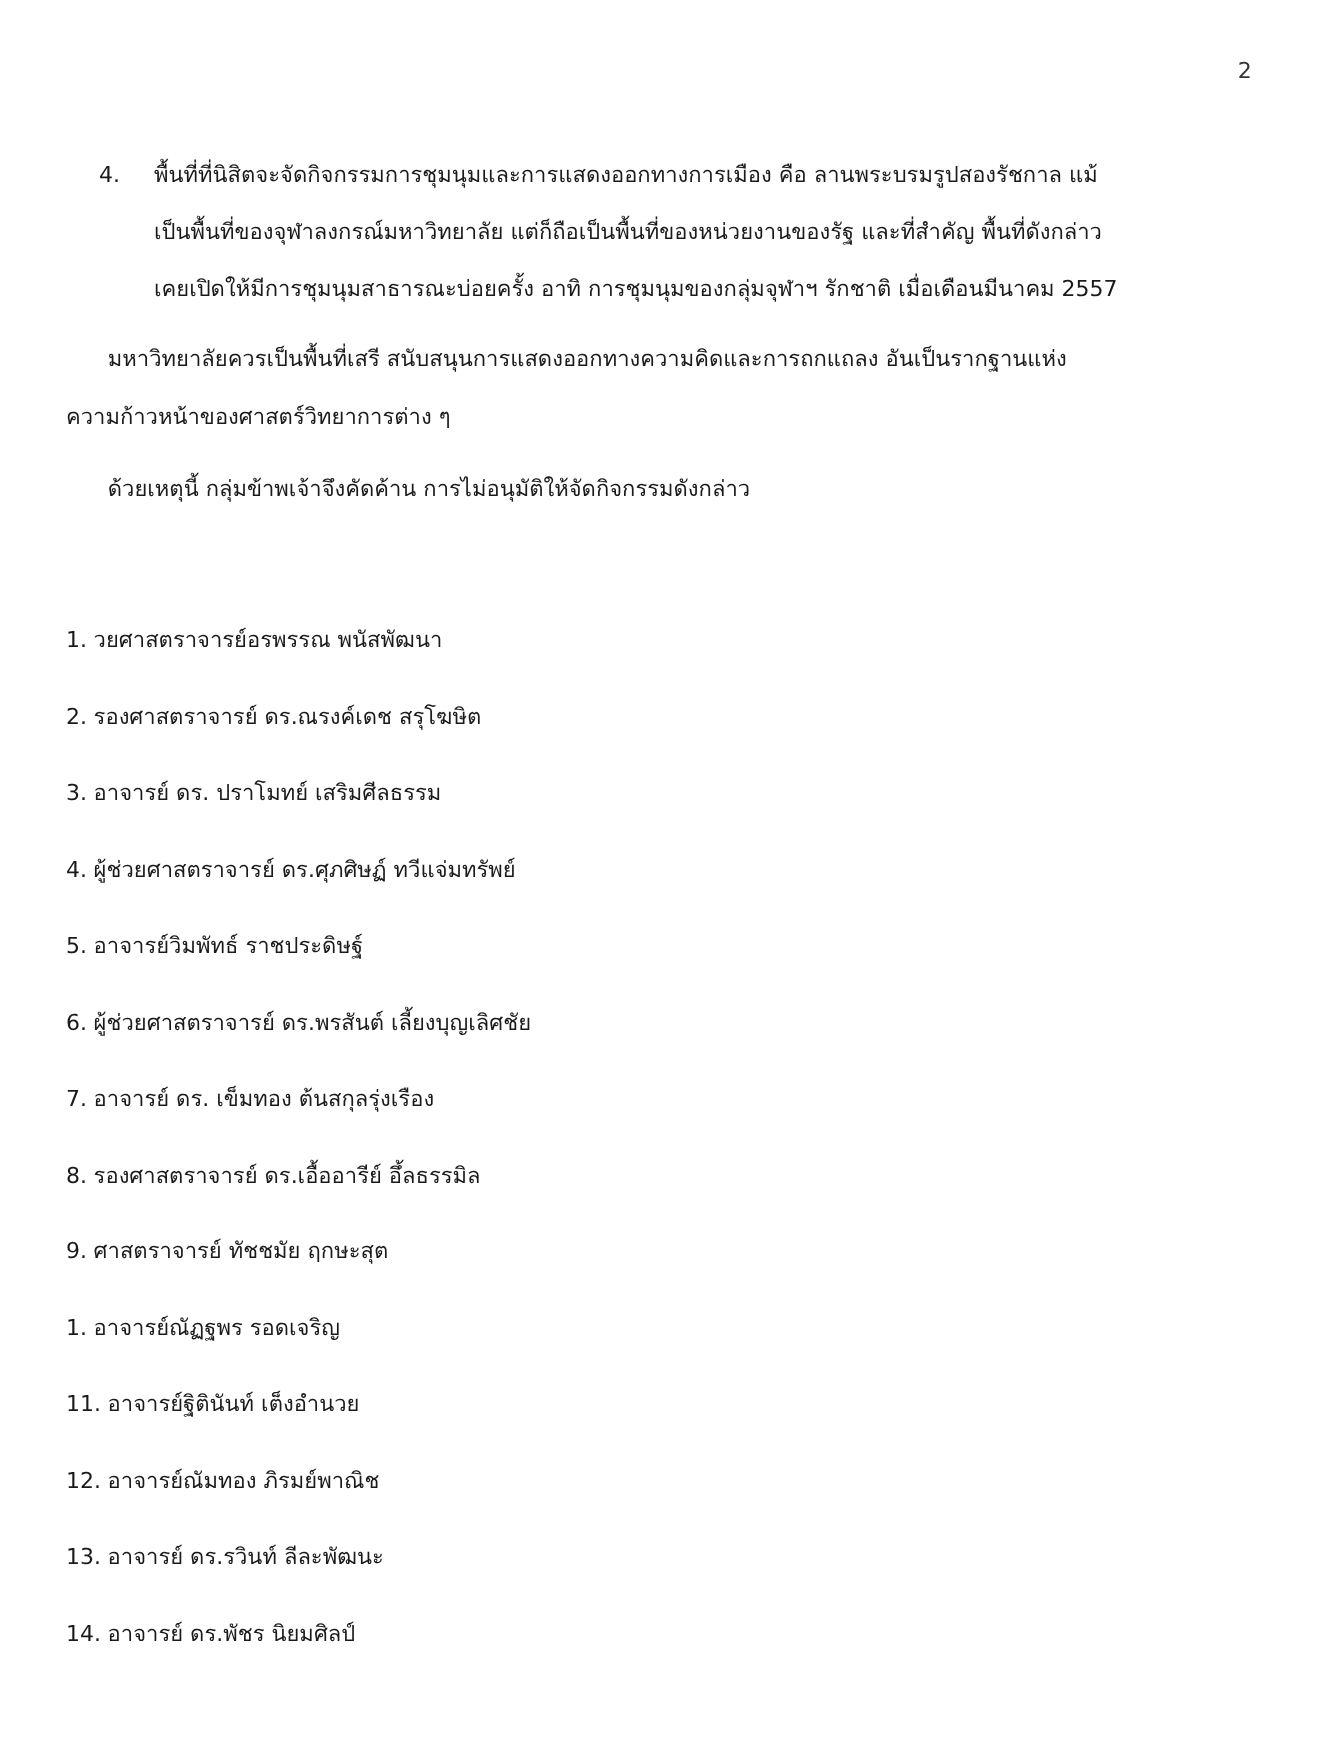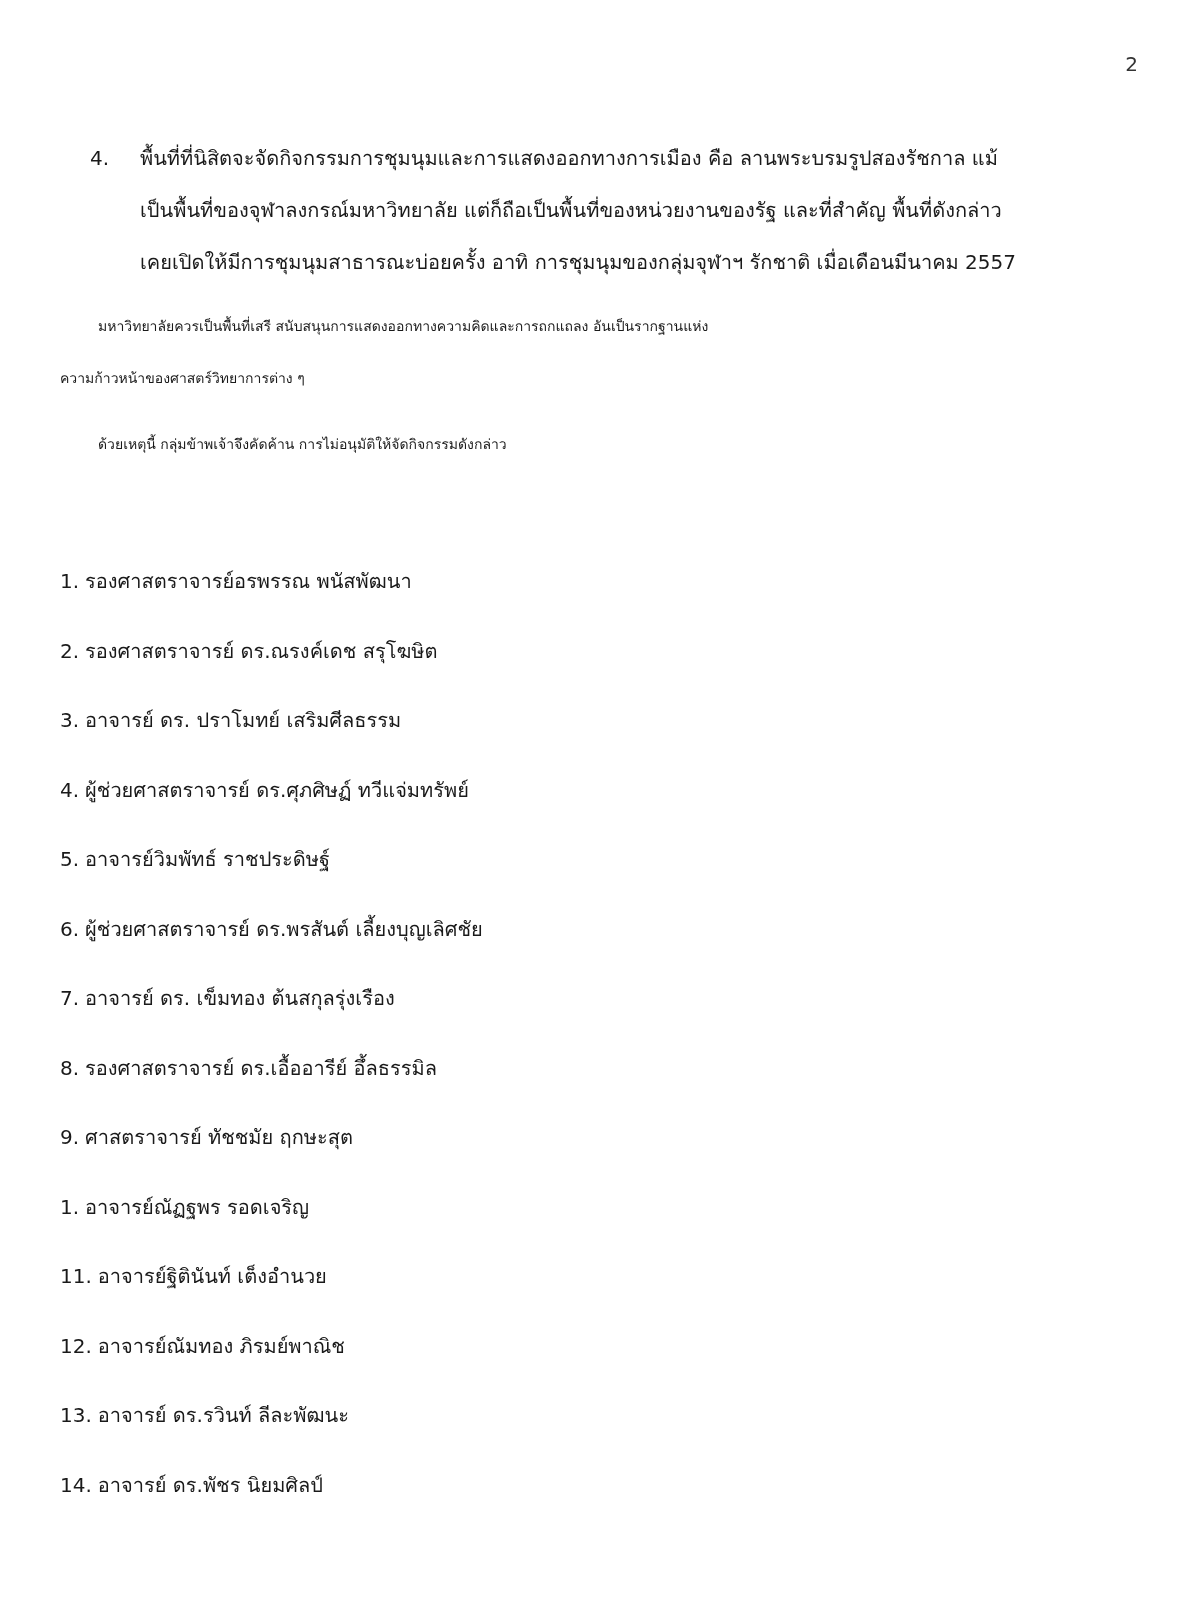--- a/index.html
+++ b/index.html
@@ -45,21 +45,21 @@
     .numbered-item .lines {
       flex: 1;
     }
     .numbered-item .line {
       display: block;
       white-space: nowrap;
       text-align: justify;
     }
     .para {
       position: absolute;
-      font-size: 14px;
+      font-size: 20px;
       line-height: 52px;
     }
     .para-1 {
       left: 60px;
       top: 300px;
       width: 1080px;
     }
     .para-1 .l1 { display:block; padding-left: 38px; white-space: nowrap; }
     .para-1 .l2 { display:block; white-space: nowrap; }
     .para-2 {
@@ -101,21 +101,21 @@
   </div>
 
   <div class="para para-1">
     <span class="l1">มหาวิทยาลัยควรเป็นพื้นที่เสรี สนับสนุนการแสดงออกทางความคิดและการถกแถลง อันเป็นรากฐานแห่ง</span>
     <span class="l2">ความก้าวหน้าของศาสตร์วิทยาการต่าง ๆ</span>
   </div>
 
   <div class="para para-2">ด้วยเหตุนี้ กลุ่มข้าพเจ้าจึงคัดค้าน การไม่อนุมัติให้จัดกิจกรรมดังกล่าว</div>
 
   <ol class="signatories">
-    <li><span class="sig-num">1.</span><span>รองศาสตราจารย์อรพรรณ พนัสพัฒนา</span></li>
+    <li><span class="sig-num">1.</span><span>วยศาสตราจารย์อรพรรณ พนัสพัฒนา</span></li>
     <li><span class="sig-num">2.</span><span>รองศาสตราจารย์ ดร.ณรงค์เดช สรุโฆษิต</span></li>
     <li><span class="sig-num">3.</span><span>อาจารย์ ดร. ปราโมทย์ เสริมศีลธรรม</span></li>
     <li><span class="sig-num">4.</span><span>ผู้ช่วยศาสตราจารย์ ดร.ศุภศิษฏ์ ทวีแจ่มทรัพย์</span></li>
     <li><span class="sig-num">5.</span><span>อาจารย์วิมพัทธ์ ราชประดิษฐ์</span></li>
     <li><span class="sig-num">6.</span><span>ผู้ช่วยศาสตราจารย์ ดร.พรสันต์ เลี้ยงบุญเลิศชัย</span></li>
     <li><span class="sig-num">7.</span><span>อาจารย์ ดร. เข็มทอง ต้นสกุลรุ่งเรือง</span></li>
     <li><span class="sig-num">8.</span><span>รองศาสตราจารย์ ดร.เอื้ออารีย์ อึ้ลธรรมิล</span></li>
     <li><span class="sig-num">9.</span><span>ศาสตราจารย์ ทัชชมัย ฤกษะสุต</span></li>
     <li><span class="sig-num">1.</span><span>อาจารย์ณัฏฐพร รอดเจริญ</span></li>
     <li><span class="sig-num">11.</span><span>อาจารย์ฐิตินันท์ เต็งอำนวย</span></li>

